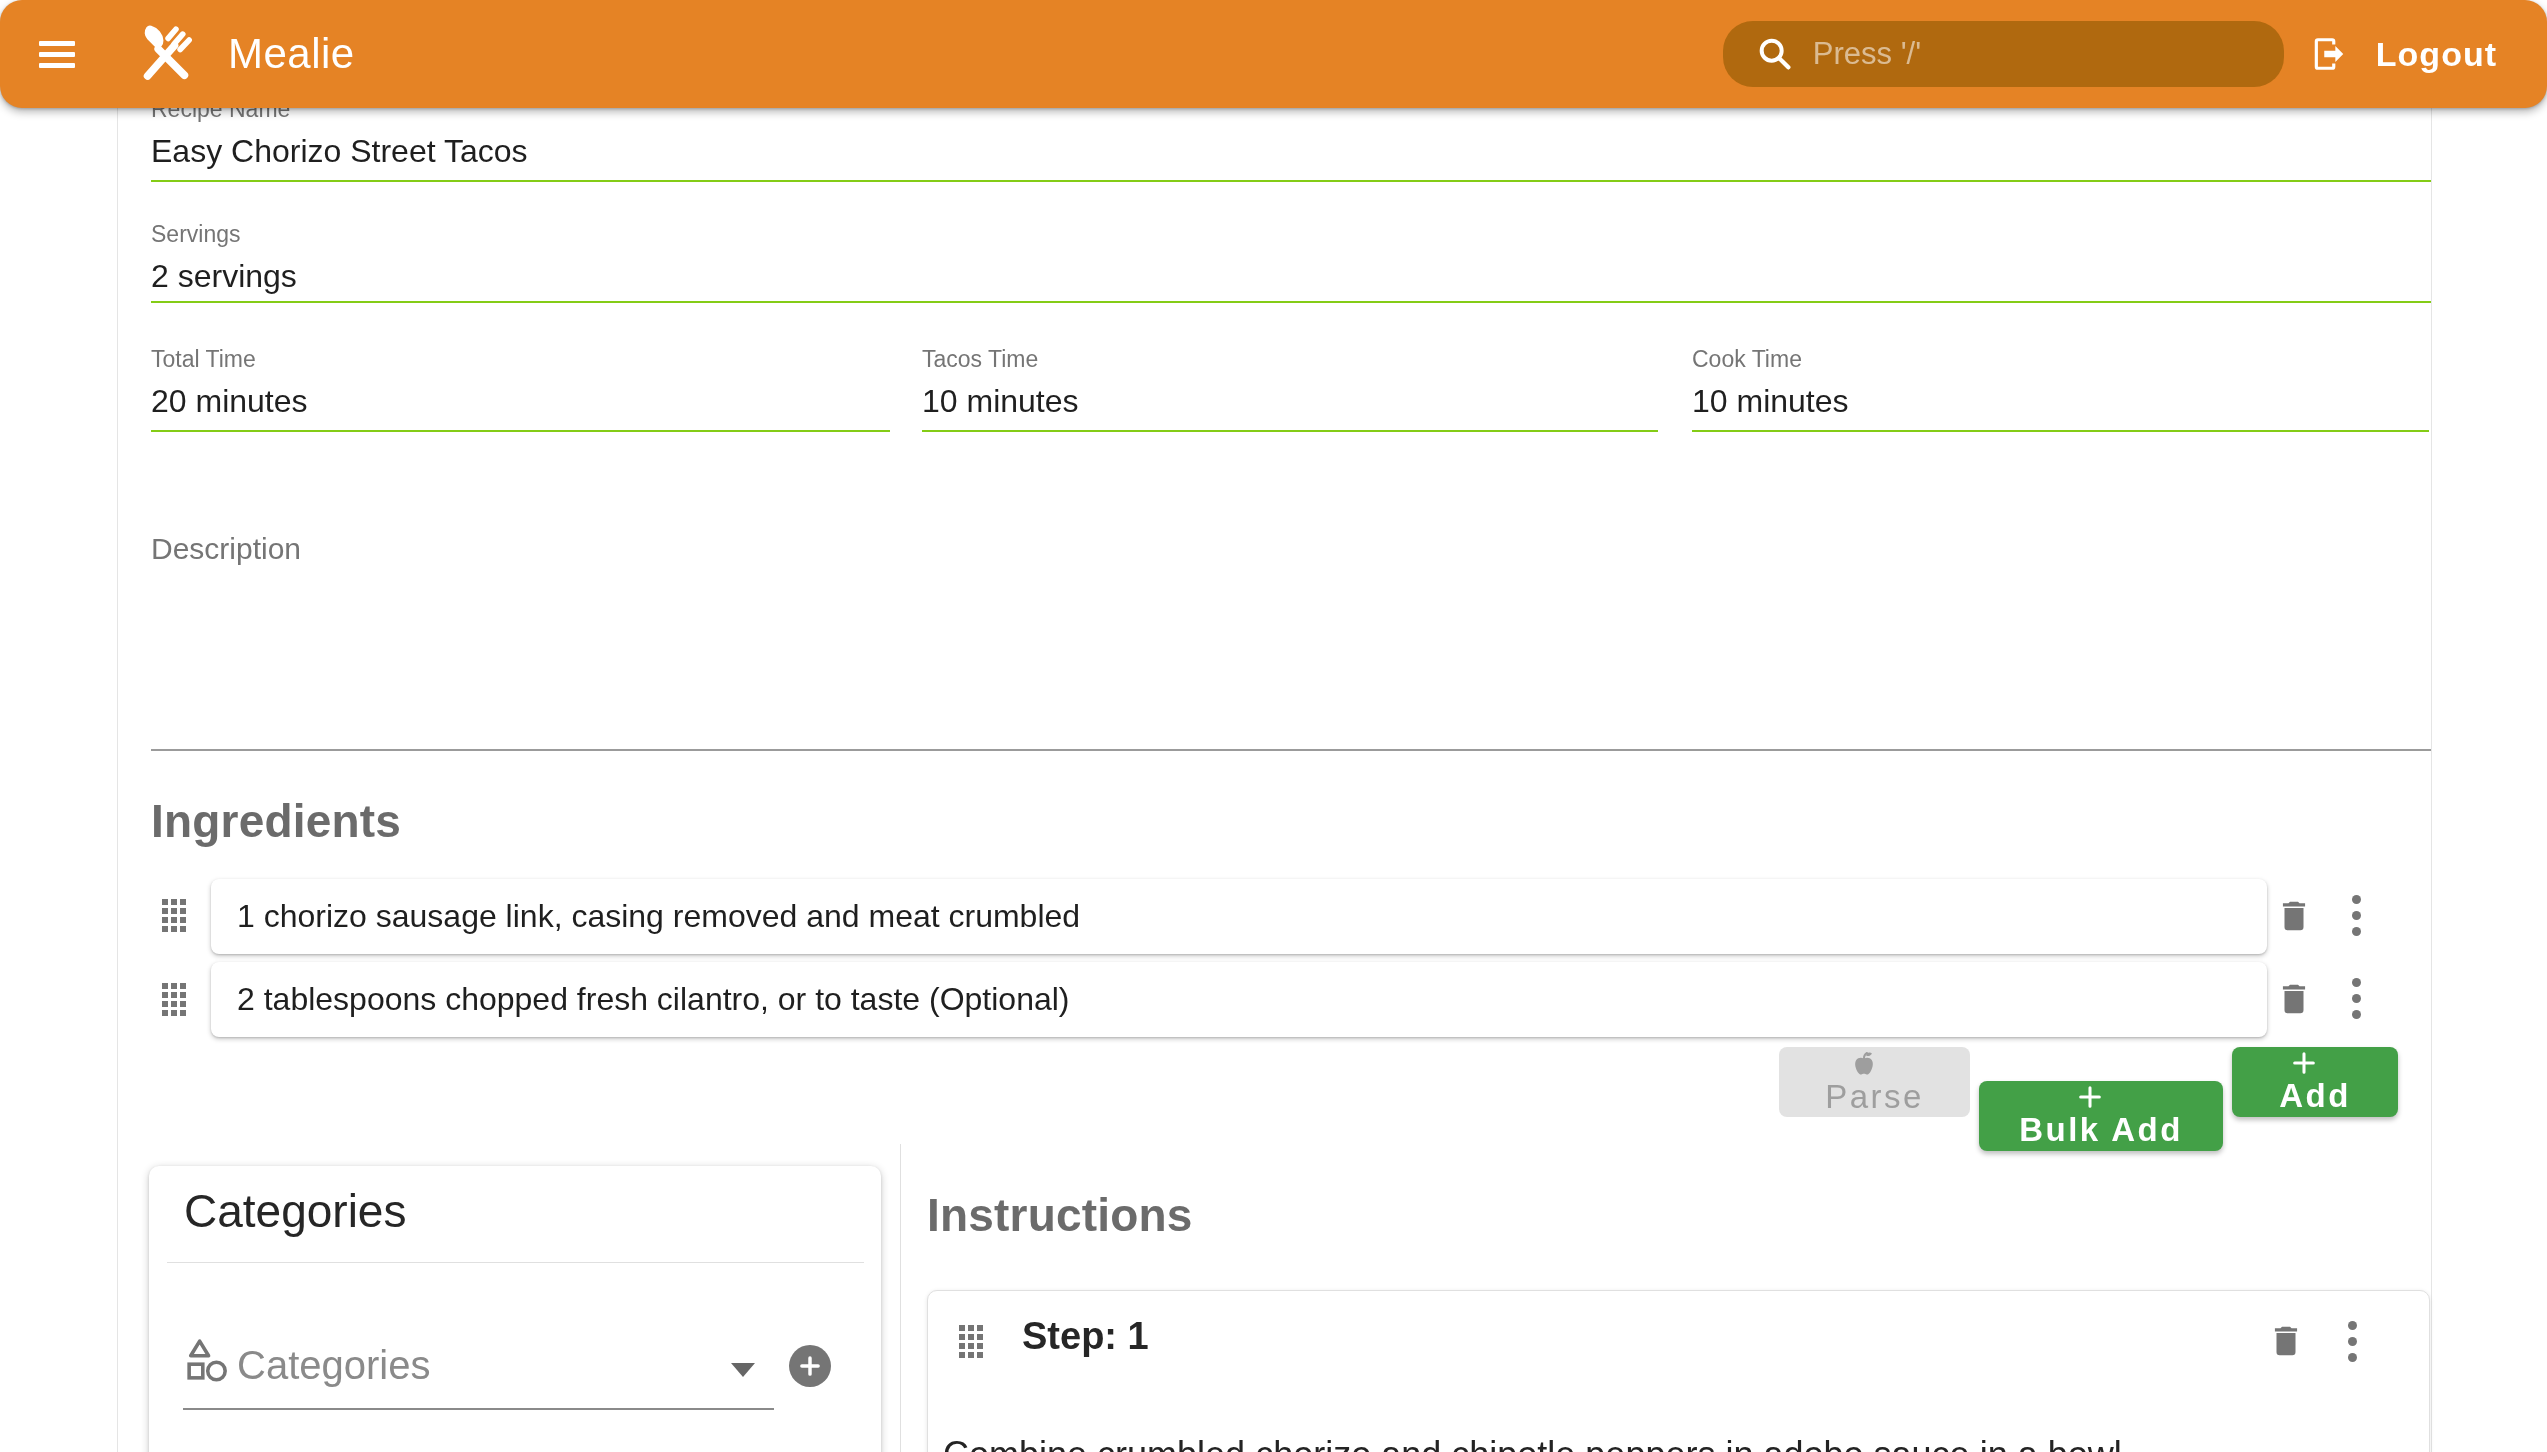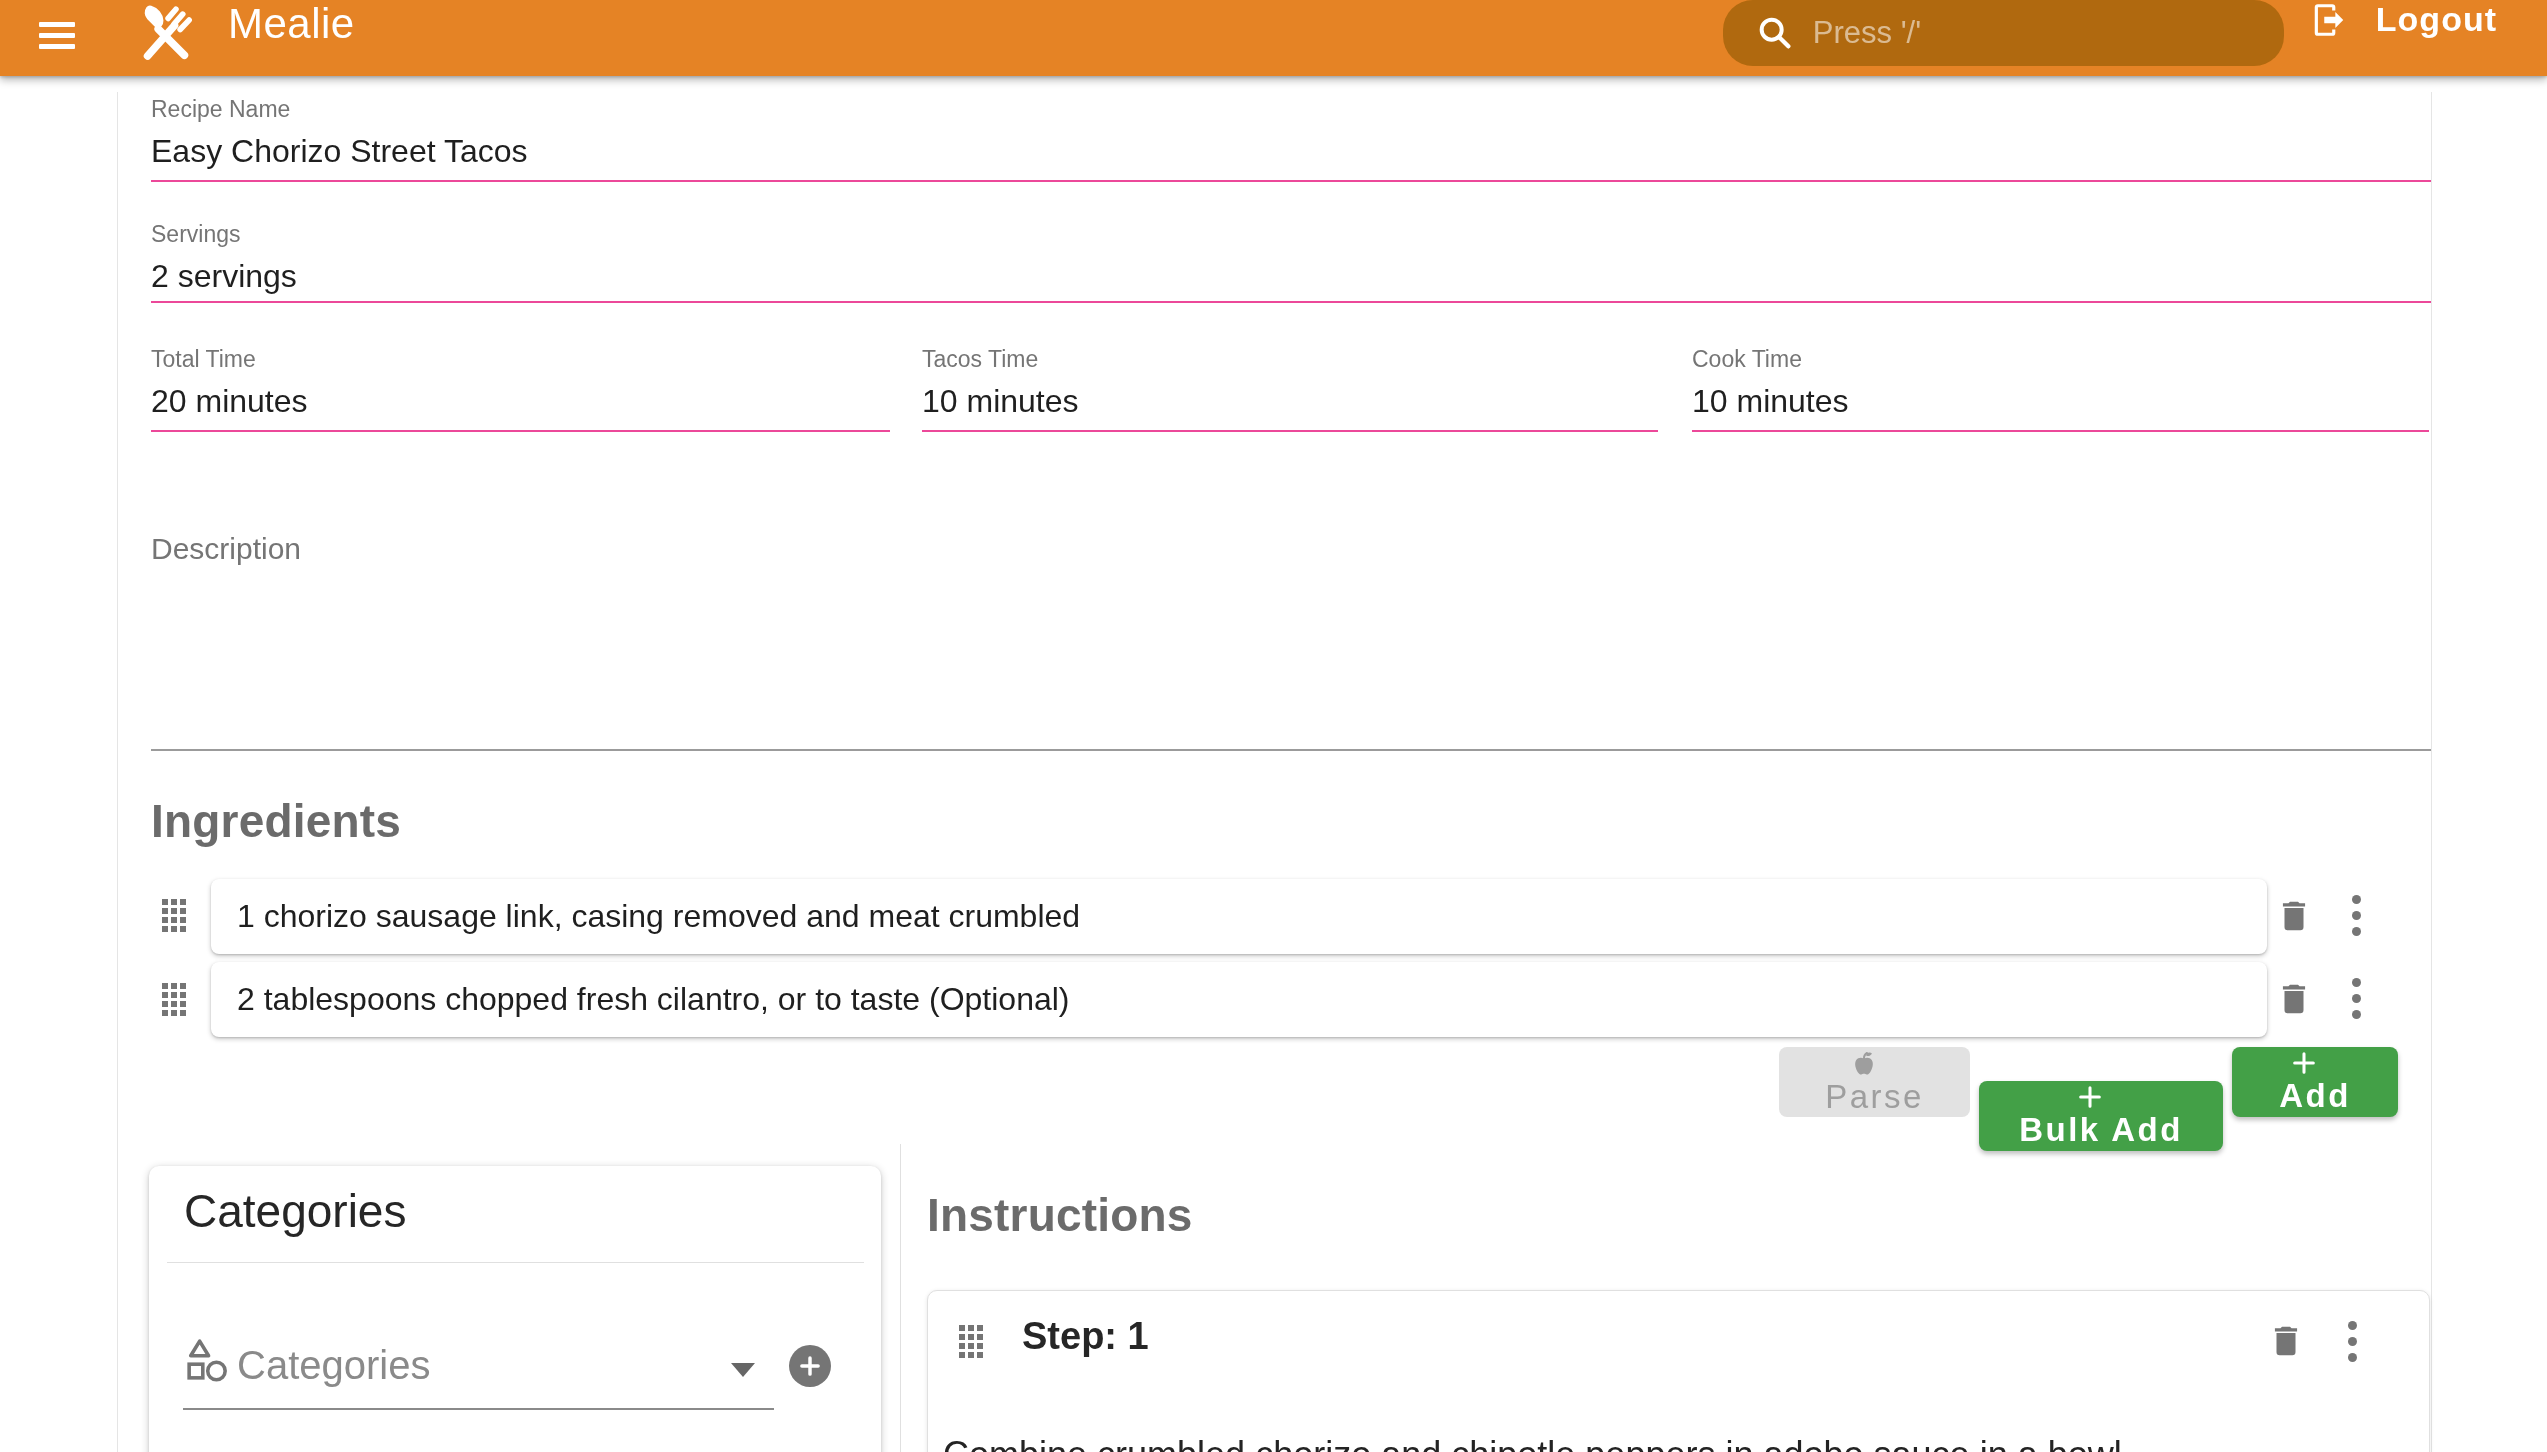--- a/index.html
+++ b/index.html
@@ -1,40 +1,40 @@
 <!DOCTYPE html>
 <html><head>
 <meta charset="utf-8">
 <style>
   html,body{margin:0;padding:0;background:#fff;}
   .stage{position:relative;width:2547px;height:1453px;overflow:hidden;background:#ffffff;
          font-family:"Liberation Sans","DejaVu Sans",sans-serif;color:#212121;}
 
   
-  .appbar{position:absolute;left:0;top:0;width:2547px;height:76px;background:#E58325;
-          display:flex;align-items:flex-start;box-shadow:0 4px 8px rgba(0,0,0,.28),0 1px 3px rgba(0,0,0,.2);z-index:50;}
+  .appbar{position:absolute;left:0;top:0;width:2547px;height:108px;background:#E58325;
+          display:flex;align-items:center;box-shadow:0 4px 8px rgba(0,0,0,.28),0 1px 3px rgba(0,0,0,.2);z-index:50;border-radius:22px;}
   .hamburger{width:70px;height:70px;margin-left:22px;display:flex;flex-direction:column;justify-content:center;gap:6px;cursor:pointer;align-items:center;}
   .hamburger span{display:block;width:36px;height:5px;background:#fff;border-radius:1px;}
   .logo{margin-left:40px;width:68px;height:68px;}
   .app-title{color:#fff;font-size:42px;font-weight:500;margin-left:28px;letter-spacing:0.5px;}
   .spacer{flex:1;}
   .search-pill{position:relative;width:561px;height:66px;border-radius:30px;background:#B0690F;display:flex;align-items:center;}
   .search-pill svg{margin-left:32px;flex:none;}
   .search-input{background:transparent;border:none;outline:none;color:#fff;font-size:31px;margin-left:16px;width:428px;
                 font-family:"Liberation Sans","DejaVu Sans",sans-serif;}
   .search-input::placeholder{color:rgba(255,255,255,.55);}
   .logout{display:flex;align-items:center;margin-left:26px;margin-right:50px;cursor:pointer;}
   .logout-label{color:#fff;font-size:34px;font-weight:700;margin-left:28px;letter-spacing:1px;}
 
   
   .edge{position:absolute;top:92px;bottom:0;width:1px;background:rgba(0,0,0,.10);}
   .edge.left{left:117px;} .edge.right{left:2431px;}
 
   
-  .fld{position:absolute;border-bottom:2px solid #ec4899;}
+  .fld{position:absolute;border-bottom:2px solid #84cc16;}
   .fld .lbl{font-size:23px;color:#757575;line-height:1.15;}
   .fld .val{font-size:32px;color:#1f1f1f;margin-top:11px;white-space:nowrap;cursor:text;}
 
   .desc-lbl{position:absolute;font-size:30px;color:#757575;}
   .desc-line{position:absolute;height:2px;background:#9b9b9b;}
 
   .section-h{position:absolute;font-size:46px;font-weight:700;color:#6b6b6b;letter-spacing:0.2px;}
 
   
   .drag{display:grid;grid-template-columns:repeat(3,6px);grid-auto-rows:6px;gap:3px;cursor:grab;}

